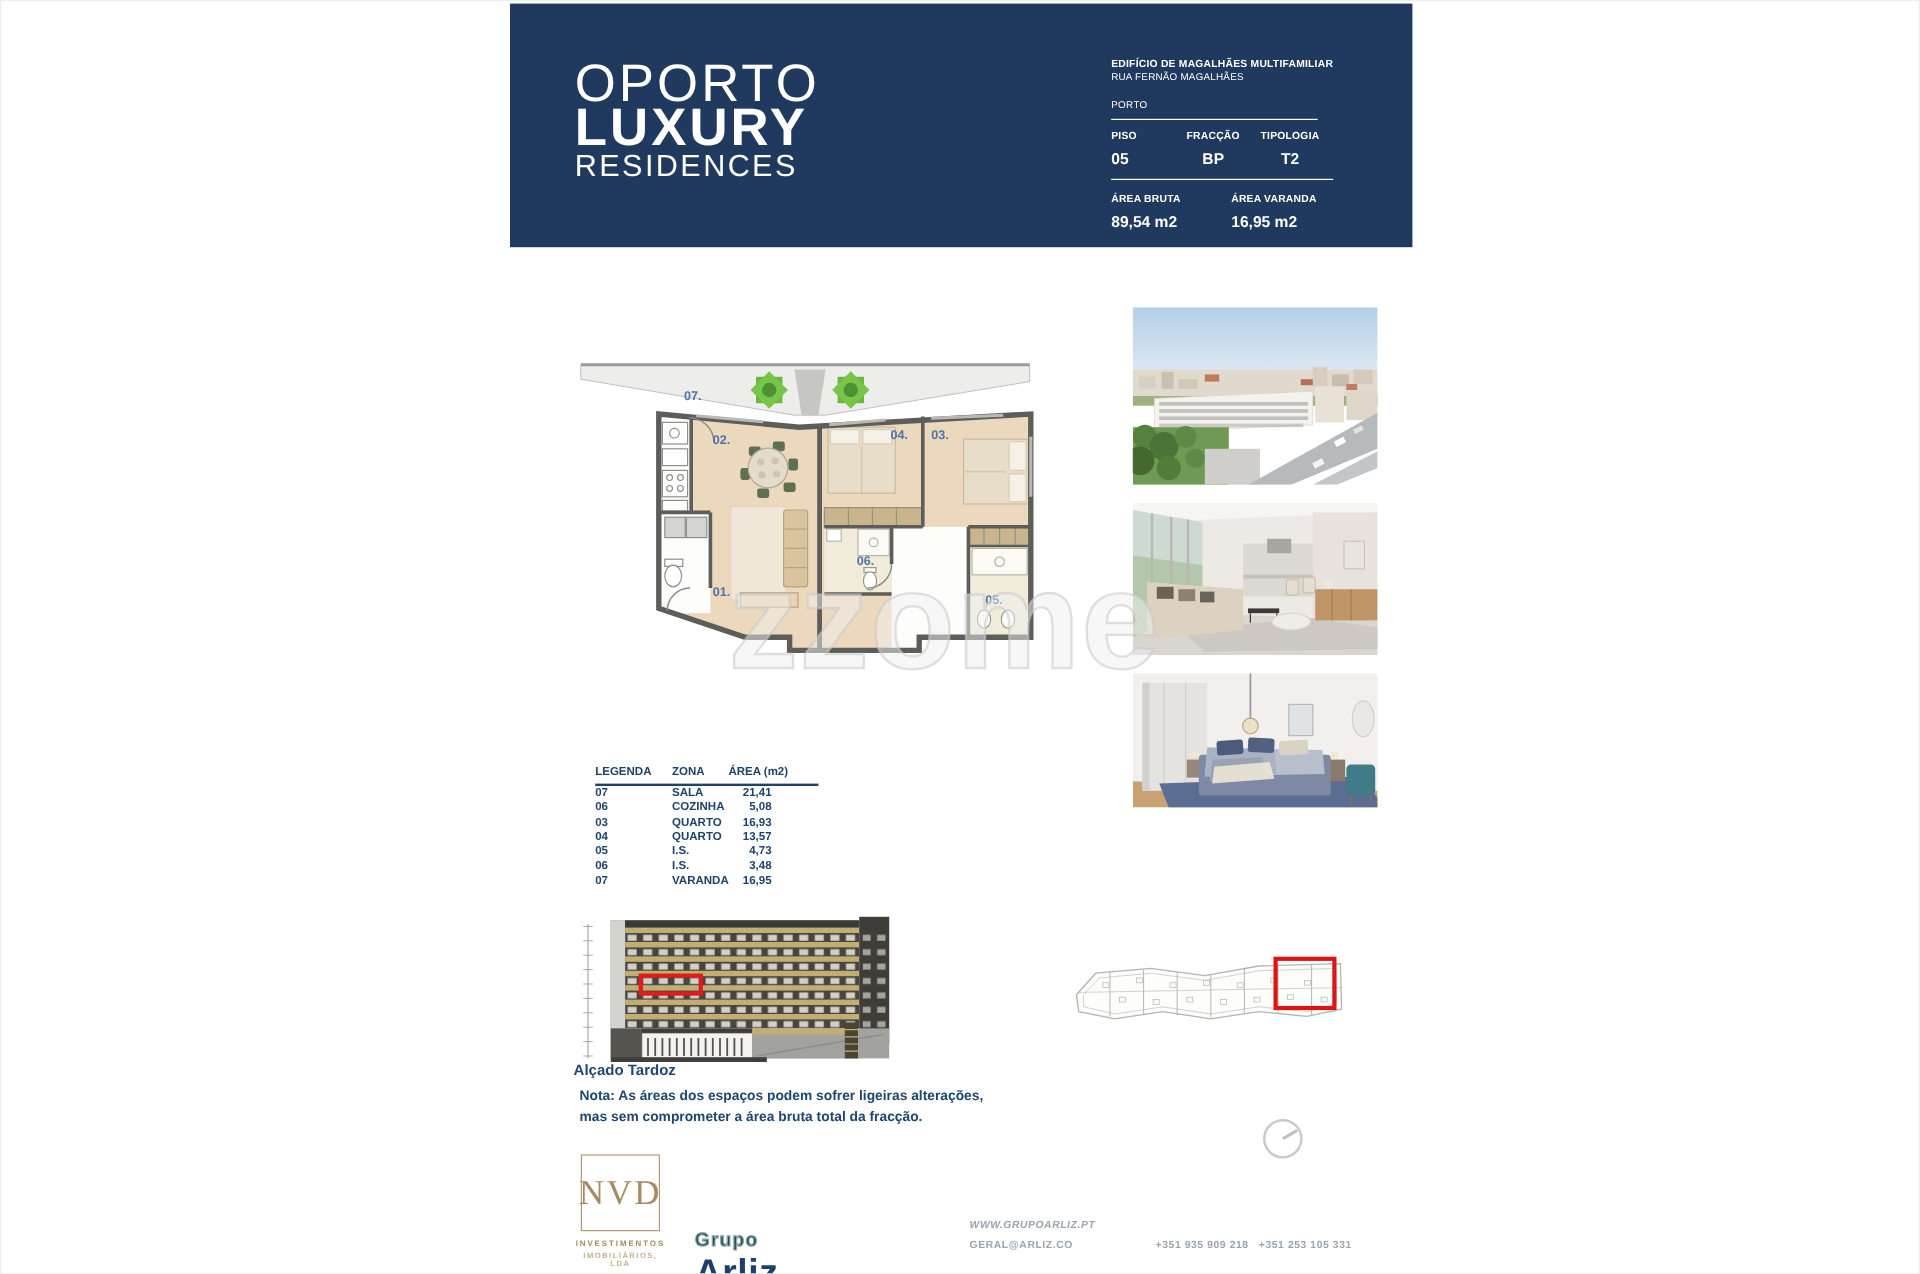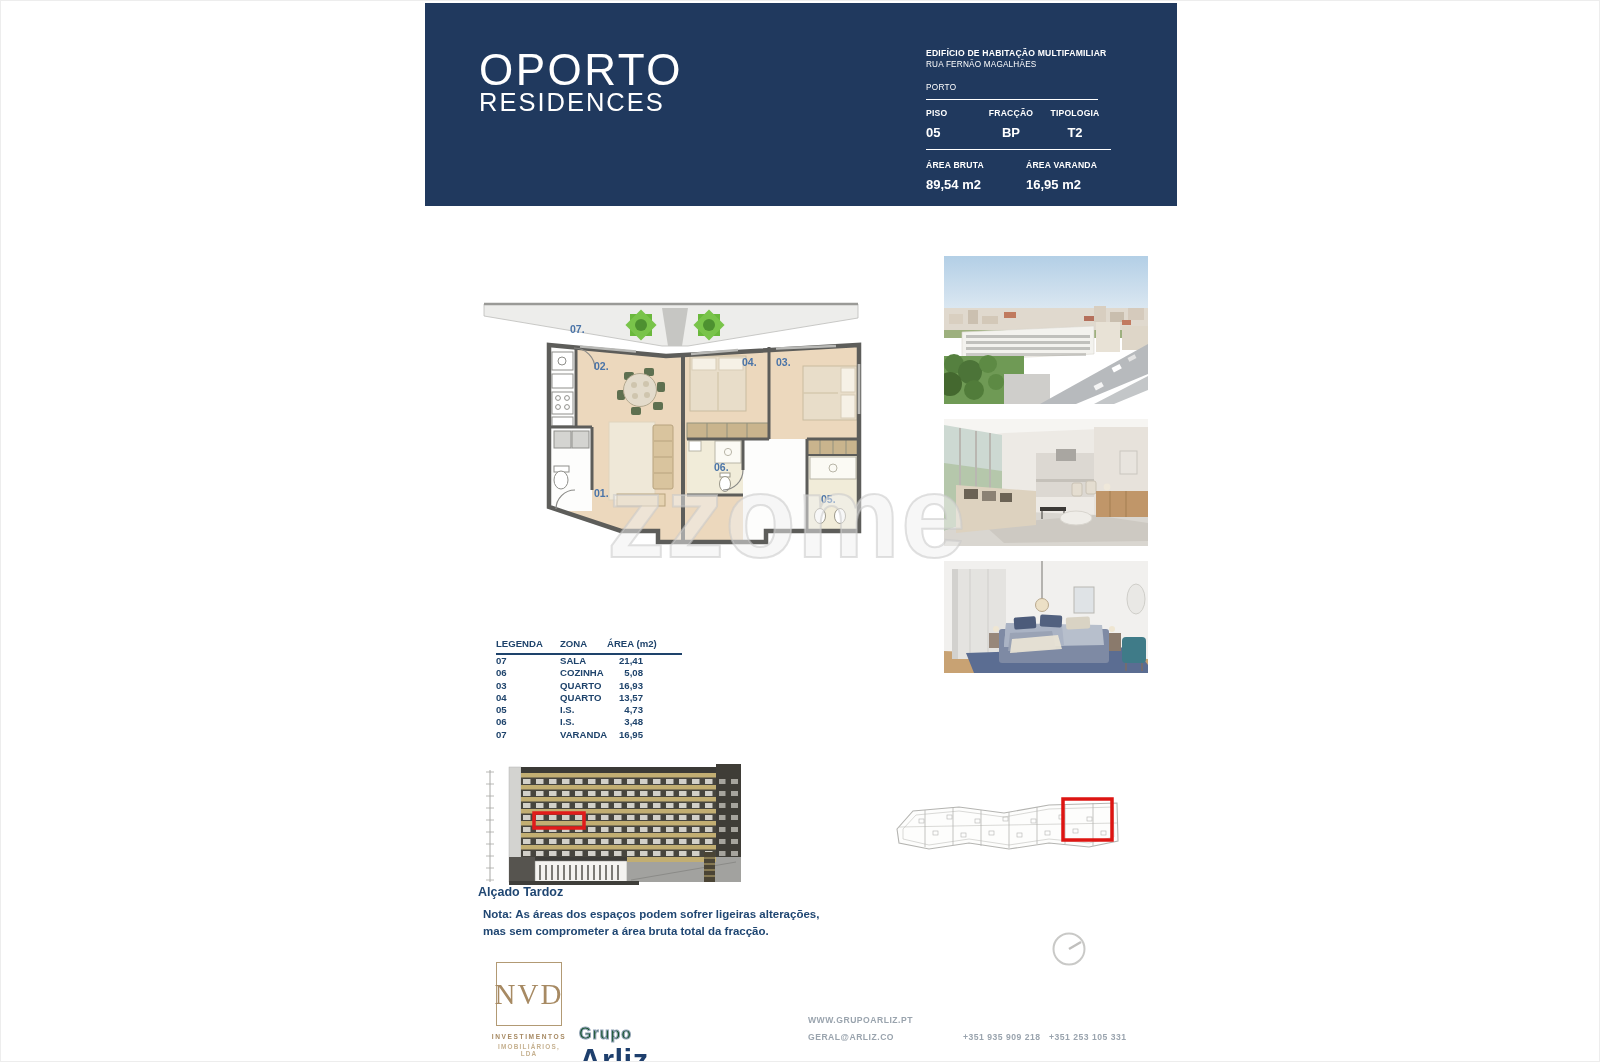--- a/index.html
+++ b/index.html
@@ -32,21 +32,21 @@
            border-bottom:2px solid #1e436b;}
   .lg-row{display:flex;font-size:9.6px;font-weight:600;line-height:12.3px;}
   .lg-row:first-of-type{margin-top:5px;}
   .cA{width:64px;}.cB{width:47px;}.cC{width:36px;text-align:right;}
 
   
   .cap{left:477px;top:884px;font-size:12.5px;font-weight:700;color:#1f4672;}
   .nota{left:482px;top:905px;font-size:11.5px;font-weight:700;color:#1f4672;line-height:17px;}
 
   
-  .nvd{left:488px;top:961px;width:80px;text-align:center;color:#a78a63;}
+  .nvd{left:476px;top:961px;width:80px;text-align:center;color:#a78a63;}
   .nvd-box{width:64px;height:62px;border:1.6px solid #b29a74;margin:0 auto;
            display:flex;align-items:center;justify-content:center;}
   .nvd-box span{font-family:"Liberation Serif", serif;font-size:29px;letter-spacing:2px;color:#a78a63;}
   .nvd .s1{font-size:6.6px;letter-spacing:1.6px;margin-top:7px;color:#a78a63;font-weight:600;}
   .nvd .s2{font-size:6.4px;letter-spacing:1.2px;margin-top:3px;color:#c6b190;font-weight:600;}
   .arliz{left:578px;top:977px;line-height:1;}
   .arliz .g{font-size:16px;font-weight:800;color:#14532d;-webkit-text-stroke:1px #93a3b8;letter-spacing:1px;margin-top:48px;}
   .arliz .a{font-size:31px;font-weight:800;color:#1e3f6d;margin-top:3px;letter-spacing:.5px;}
   .foot{font-size:8.6px;color:#9aa4ae;letter-spacing:.5px;font-weight:600;}
 
@@ -58,25 +58,26 @@
 
   svg text{font-family:"Liberation Sans", sans-serif;}
 </style>
 </head>
 <body>
 
 <div class="abs band"></div>
 
 <div class="abs brand">
   <div class="l1">OPORTO</div>
+  <div class="l2">LUXURY</div>
   <div class="l3">RESIDENCES</div>
 </div>
 
 <div class="abs hinfo">
-  <div class="t1">EDIFÍCIO DE HABITAÇÃO MULTIFAMILIAR</div>
+  <div class="t1">EDIFÍCIO DE MAGALHÃES MULTIFAMILIAR</div>
   <div class="t2">RUA FERNÃO MAGALHÃES</div>
   <div class="t3">PORTO</div>
   <hr class="hr1">
   <div class="cols3">
     <div class="c1">
       <div class="lab">PISO</div>
       <div class="val">05</div>
     </div>
     <div class="c2">
       <div class="lab">FRACÇÃO</div>
@@ -518,16 +519,16 @@
   </div>
   <div class="s1">INVESTIMENTOS</div>
   <div class="s2">IMOBILIÁRIOS, LDA</div>
 </div>
 
 <div class="abs arliz">
   <div class="g">Grupo</div>
   <div class="a">Arliz</div>
 </div>
 
-<div class="abs foot" style="left:807px;top:1014px;">WWW.GRUPOARLIZ.PT</div>
+<div class="abs foot" style="left:807px;top:1014px;font-style:italic;">WWW.GRUPOARLIZ.PT</div>
 <div class="abs foot" style="left:807px;top:1031px;">GERAL@ARLIZ.CO</div>
 <div class="abs foot" style="left:962px;top:1031px;">+351 935 909 218</div>
 <div class="abs foot" style="left:1048px;top:1031px;">+351 253 105 331</div>
 
 </body></html>

